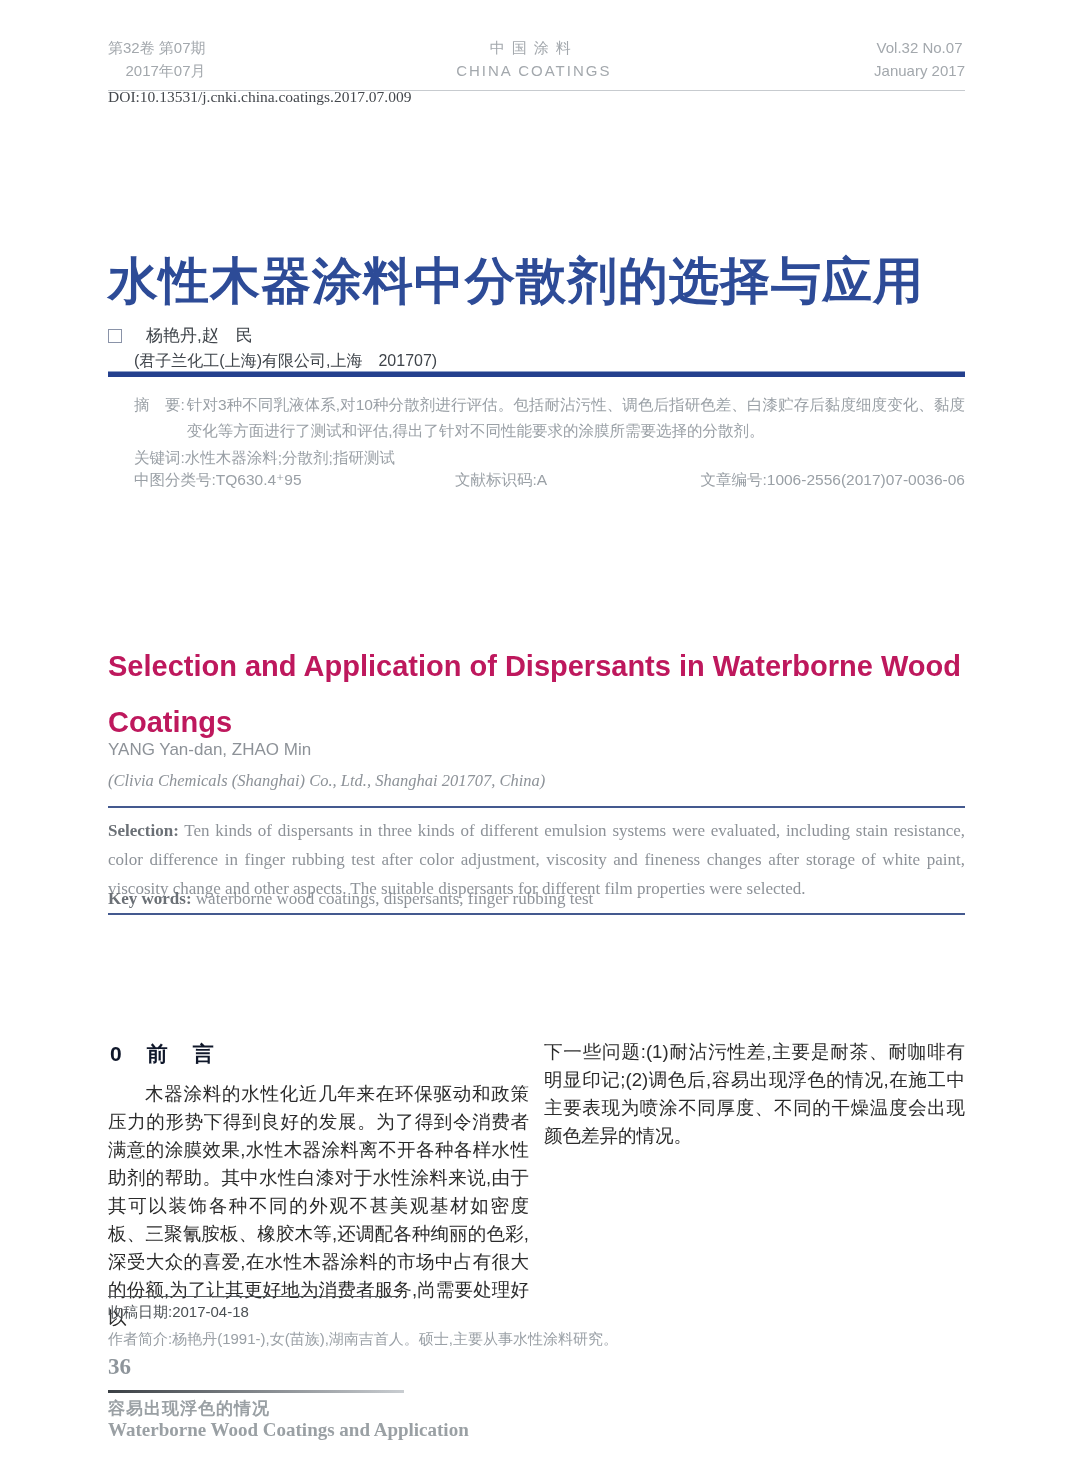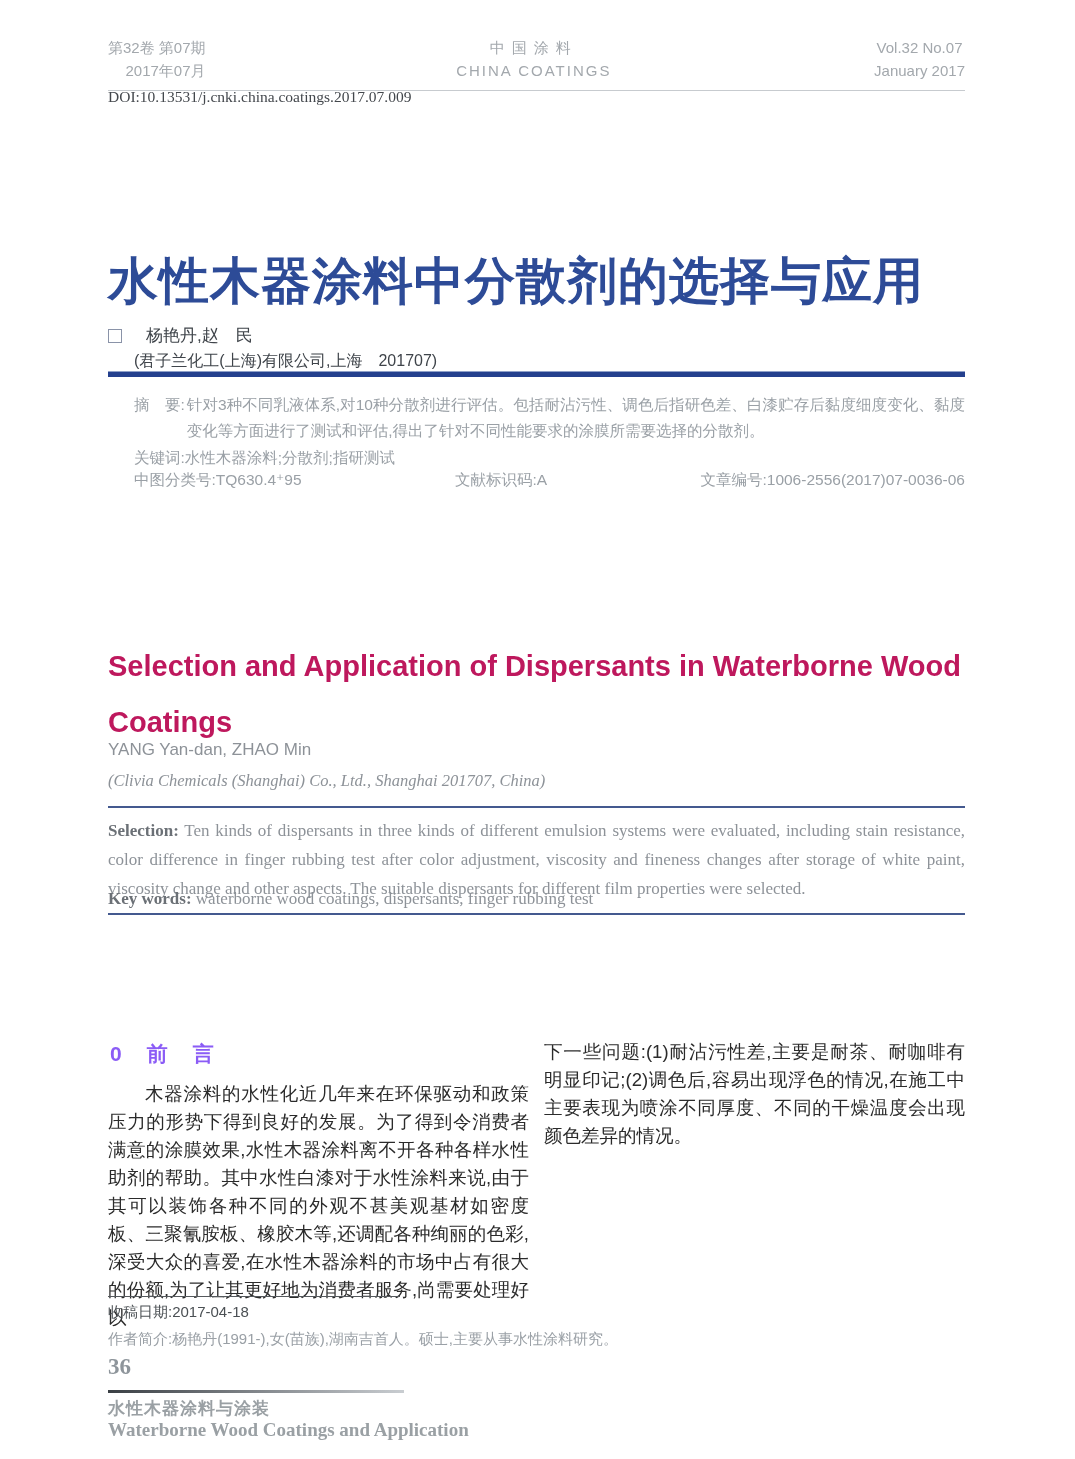--- a/index.html
+++ b/index.html
@@ -46,21 +46,21 @@
   .line-blue{height:2px;background:#44598f;}
   .l1{top:806px;} .l2{top:913px;}
   .abs-en{top:816px;color:#8d9298;font-size:17px;line-height:29px;text-align:justify;
     font-family:"Liberation Serif","DejaVu Serif",serif;}
   .abs-en .lbl,.kw-en .lbl{font-weight:bold;color:#6b7076;}
   .kw-en{top:889px;color:#8d9298;font-size:17px;font-family:"Liberation Serif","DejaVu Serif",serif;}
 
   
   .bodycols{top:1038px;display:flex;gap:15px;}
   .col{width:421px;color:#2b2b2b;font-size:18.5px;line-height:28px;text-align:justify;}
-  .sec-head{color:#8b5cf6;font-size:21px;font-weight:bold;margin:2px 0 12px 2px;letter-spacing:2px;}
+  .sec-head{color:#0f172a;font-size:21px;font-weight:bold;margin:2px 0 12px 2px;letter-spacing:2px;}
   .p-indent{text-indent:2em;margin:0;}
   .p-flat{text-indent:0;margin:0;}
   sup{font-size:11px;line-height:0;}
 
   
   .fn-sep{top:1296px;width:292px;height:1px;background:#55595d;}
   .received{top:1303px;color:#4b5054;font-size:15px;}
   .bio{top:1330px;color:#9aa0a6;font-size:15px;}
 
   
@@ -133,16 +133,16 @@
       <p class="p-flat">下一些问题:(1)耐沾污性差,主要是耐茶、耐咖啡有明显印记;(2)调色后,容易出现浮色的情况,在施工中主要表现为喷涂不同厚度、不同的干燥温度会出现颜色差异的情况。</p>
     </div>
   </div>
 
   <div class="abs fn-sep"></div>
   <div class="abs received">收稿日期:2017-04-18</div>
   <div class="abs bio">作者简介:杨艳丹(1991-),女(苗族),湖南吉首人。硕士,主要从事水性涂料研究。</div>
 
   <div class="abs pnum">36</div>
   <div class="abs foot-line"></div>
-  <div class="abs col-cn">水性木器涂料与涂装</div>
+  <div class="abs col-cn">容易出现浮色的情况</div>
   <div class="abs col-en">Waterborne Wood Coatings and Application</div>
 
 </div>
 
 </body></html>

